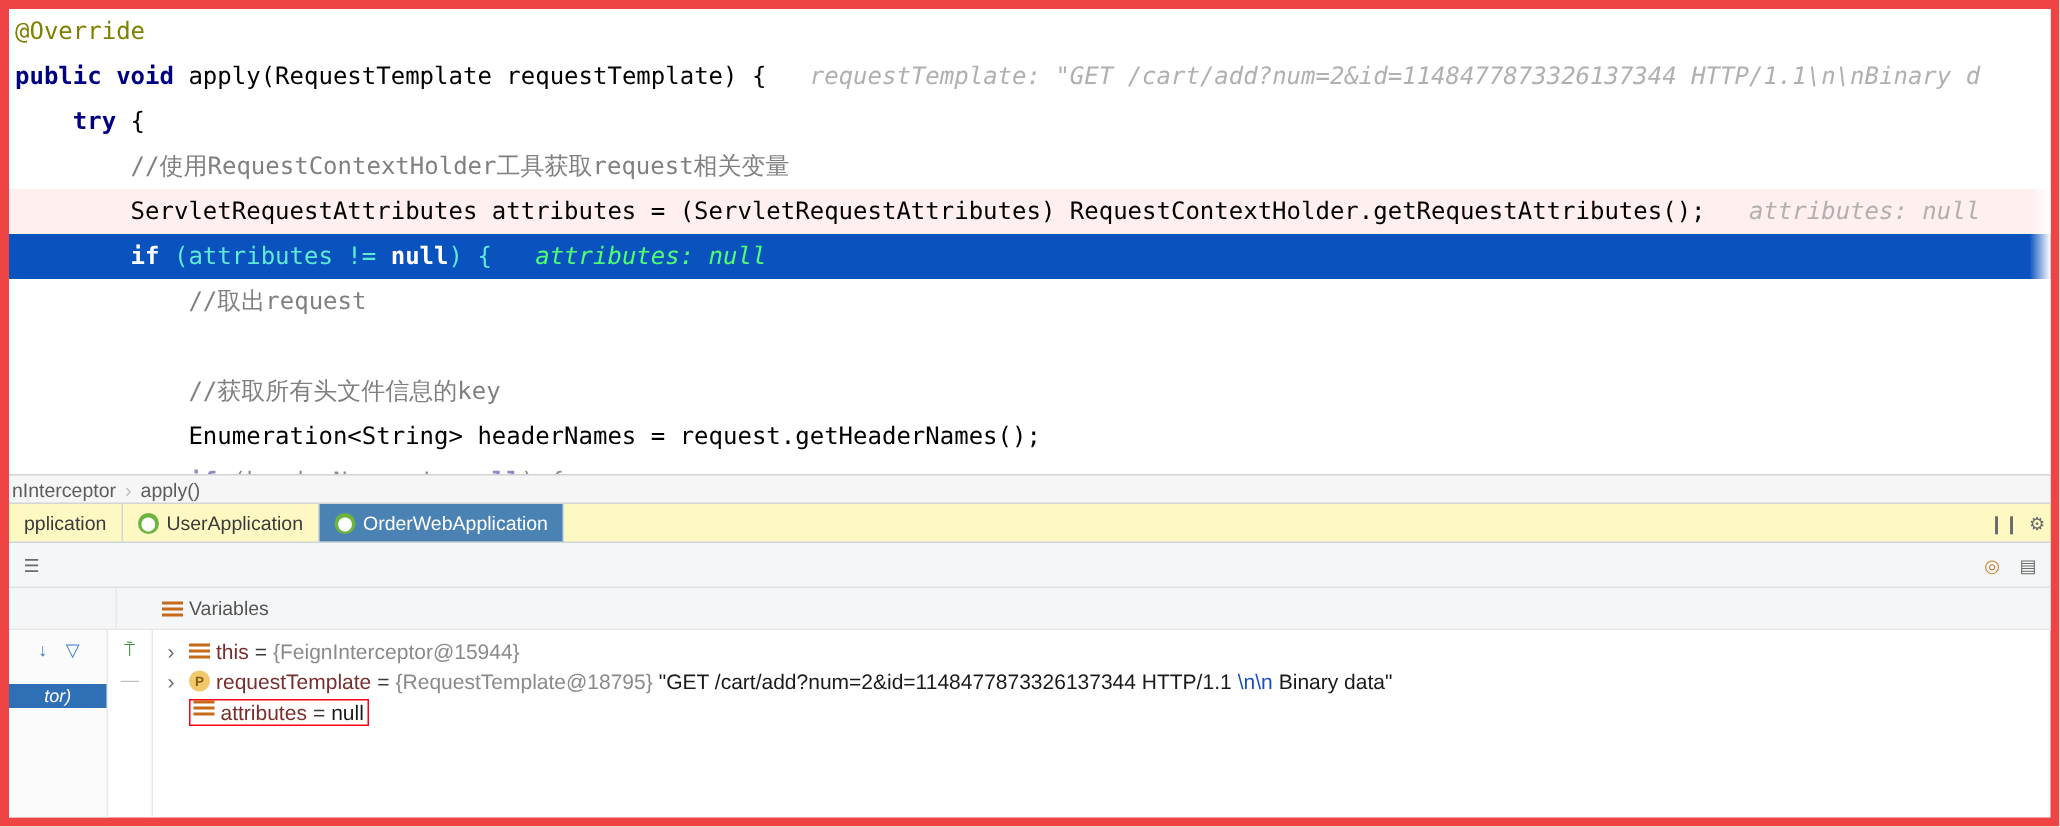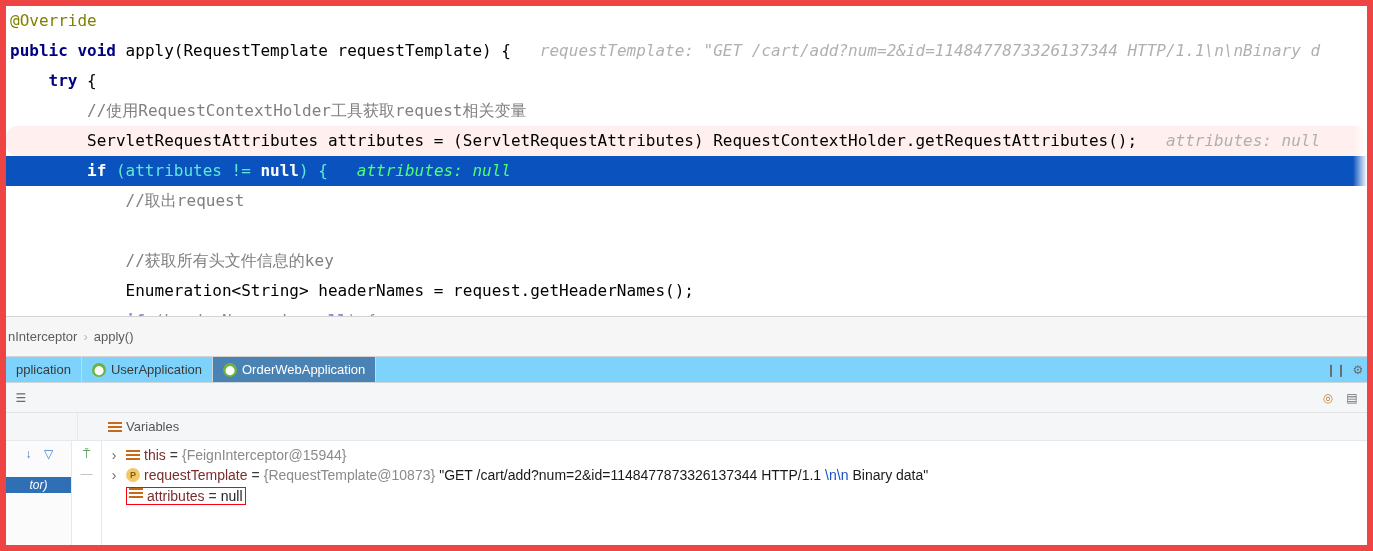--- a/index.html
+++ b/index.html
@@ -24,49 +24,49 @@
     line-height: 30px;
     height: 30px;
     padding-left: 4px;
     color: #000;
   }
   .row-highlighted { background:#0A53BE; color:#fff; }
   .row-highlighted .inline-comment-green { color:#4FFF72; font-style:italic; }
   .row-highlighted .kw { color:#fff; }
   .row-highlighted .lit-null { color:#fff; font-weight:bold; }
   .row-highlighted .op, .row-highlighted .plain { color:#5eead4; }
-  .row-pink { background:#FFEFEE;border-radius:11px; }
+  .row-pink { background:#FFEFEE; }
   .kw { color:#000080; font-weight:bold; }
   .annotation { color:#808000; }
   .comment { color:#808080; }
   .inline-hint { color:#b0b0b0; font-style:italic; }
   .plain { color:#000; }
   .lit-null { color:#000080; font-weight:bold; }
   .guide { color:#e6e6e6; }
   .faded-edge {
     position:absolute; right:0; top:0; bottom:0; width:14px;
     background: linear-gradient(to right, rgba(255,255,255,0), #ffffff);
   }
 
   .breadcrumb-bar {
     background:#f6f6f6;
     border-top:1px solid #d4d4d4;
     border-bottom:1px solid #d4d4d4;
     font-family: "Segoe UI", sans-serif;
     font-size:13px;
     color:#5c5c5c;
-    height:41px;
+    height:20px;
     display:flex;
     align-items:center;
     padding-left:2px;
   }
   .breadcrumb-bar .sep { color:#bcbcbc; margin:0 6px; }
 
   .tabs-bar {
-    background:#7dd3fc;
+    background:#fef9c3;
     height:26px;
     display:flex;
     align-items:stretch;
     font-family: "Segoe UI", sans-serif;
     font-size:13px;
     border-bottom:1px solid #cfd6db;
     position:relative;
   }
   .tab {
     display:flex;
@@ -284,21 +284,21 @@
         <span class="var-name">this</span>
         <span class="var-eq"> = </span>
         <span class="var-gray">{FeignInterceptor@15944}</span>
       </div>
 
       <div class="var-row">
         <span class="expander">›</span>
         <span class="p-icon">P</span>
         <span class="var-name">requestTemplate</span>
         <span class="var-eq"> = </span>
-        <span class="var-gray">{RequestTemplate@10873}</span>
+        <span class="var-gray">{RequestTemplate@18795}</span>
         <span class="var-str"> "GET /cart/add?num=2&amp;id=1148477873326137344 HTTP/1.1</span>
           <span class="var-esc">\n\n</span>
           <span class="var-str">Binary data"</span>
       </div>
 
       <div class="var-row">
         <span class="expander" style="visibility:hidden">›</span>
         <span class="red-box">
           <span class="obj-icon">
               <span></span>

